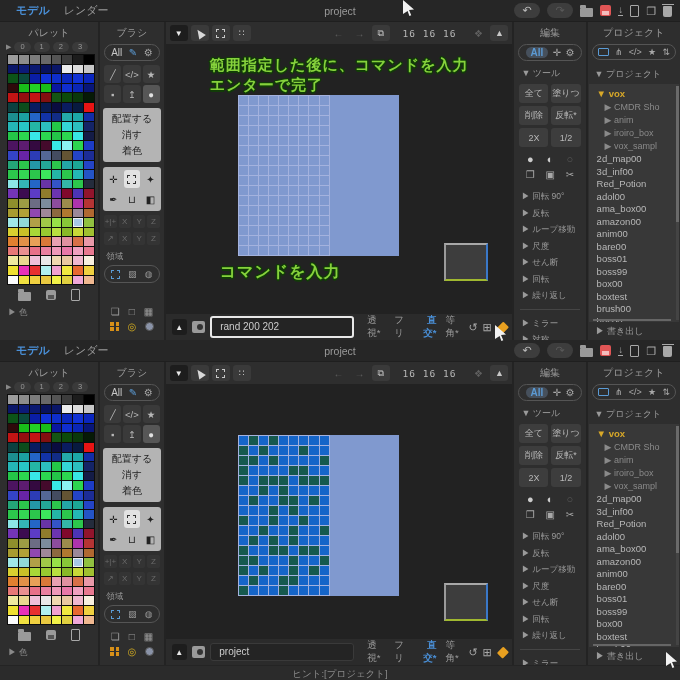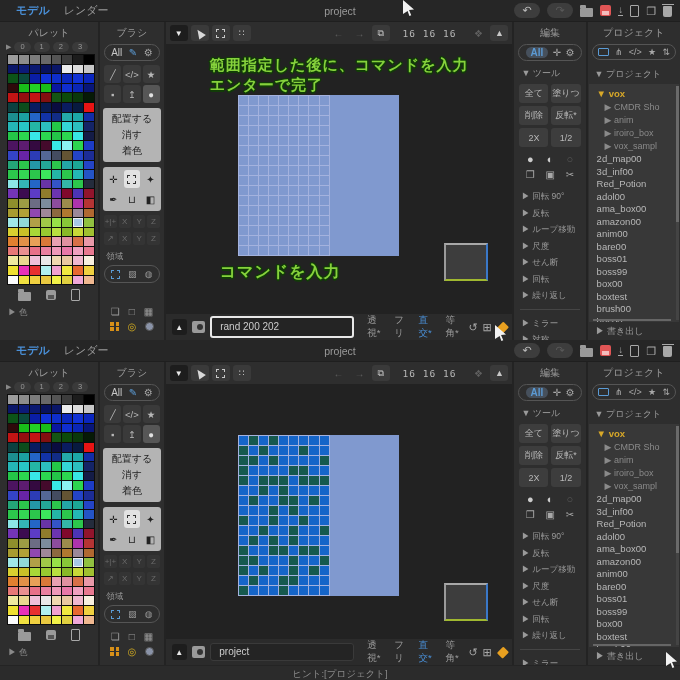--- a/index.html
+++ b/index.html
@@ -92,21 +92,21 @@
            border-top:2px solid #a8a8a8;border-left:2px solid #9a9a9a;border-right:2px solid #3a78c8;border-bottom:2px solid #a0b830;}
   .cmdbar{height:26px;background:#2b2b2b;display:flex;align-items:center;gap:5px;padding:0 6px;}
   .cb-dark{width:18px;height:16px;background:#1d1d1d;border-radius:3px;color:#e8e8e8;font-size:8px;display:flex;align-items:center;justify-content:center;}
   .ic-cam{width:16px;height:12px;background:#9a9a9a;border-radius:2px;position:relative;}
   .ic-cam::after{content:"";position:absolute;left:5px;top:3px;width:6px;height:6px;border-radius:50%;background:#333;}
   .cmdinput{width:168px;height:18px;background:#242424;border:1px solid #3a3a3a;border-radius:3px;
             color:#cccccc;font-family:Liberation Sans, sans-serif;font-size:10px;line-height:16px;padding:0 8px;white-space:pre;}
   .half--top .cmdinput{border:2.5px solid #e8e8e8;height:22px;line-height:17px;}
   .views{display:flex;gap:9px;margin-left:8px;}
   .view{color:#9a9a9a;font-size:9.5px;}
-  .view.active{color:#4a90d8;font-weight:normal;}
+  .view.active{color:#4a90d8;font-weight:bold;text-align:right;}
   .cb-g{color:#a8a8a8;font-size:11px;}
   .cb-cube{width:9px;height:9px;background:#e8a020;transform:rotate(45deg);border-radius:1px;margin-left:2px;}
   
   .edit{width:76px;background:#2e2e2e;border-right:2px solid #232323;padding-top:2px;}
   .e-row1{display:flex;align-items:center;justify-content:space-around;border:1px solid #555;border-radius:11px;margin:2px 4px 6px 4px;padding:2px 4px;}
   .e-all{color:#5b9bd5;font-size:10px;font-weight:bold;background:#46505c;border-radius:7px;padding:0 5px;}
   .e-g{color:#a8a8a8;font-size:10px;}
   .e-label{color:#9a9a9a;font-size:9px;margin:4px 0 4px 7px;}
   .ebtns{display:grid;grid-template-columns:1fr 1fr;gap:3px;margin:0 5px;}
   .ebtn{height:19px;background:#3d3d3d;border-radius:3px;color:#b8b8b8;font-size:9px;display:flex;align-items:center;justify-content:center;}

